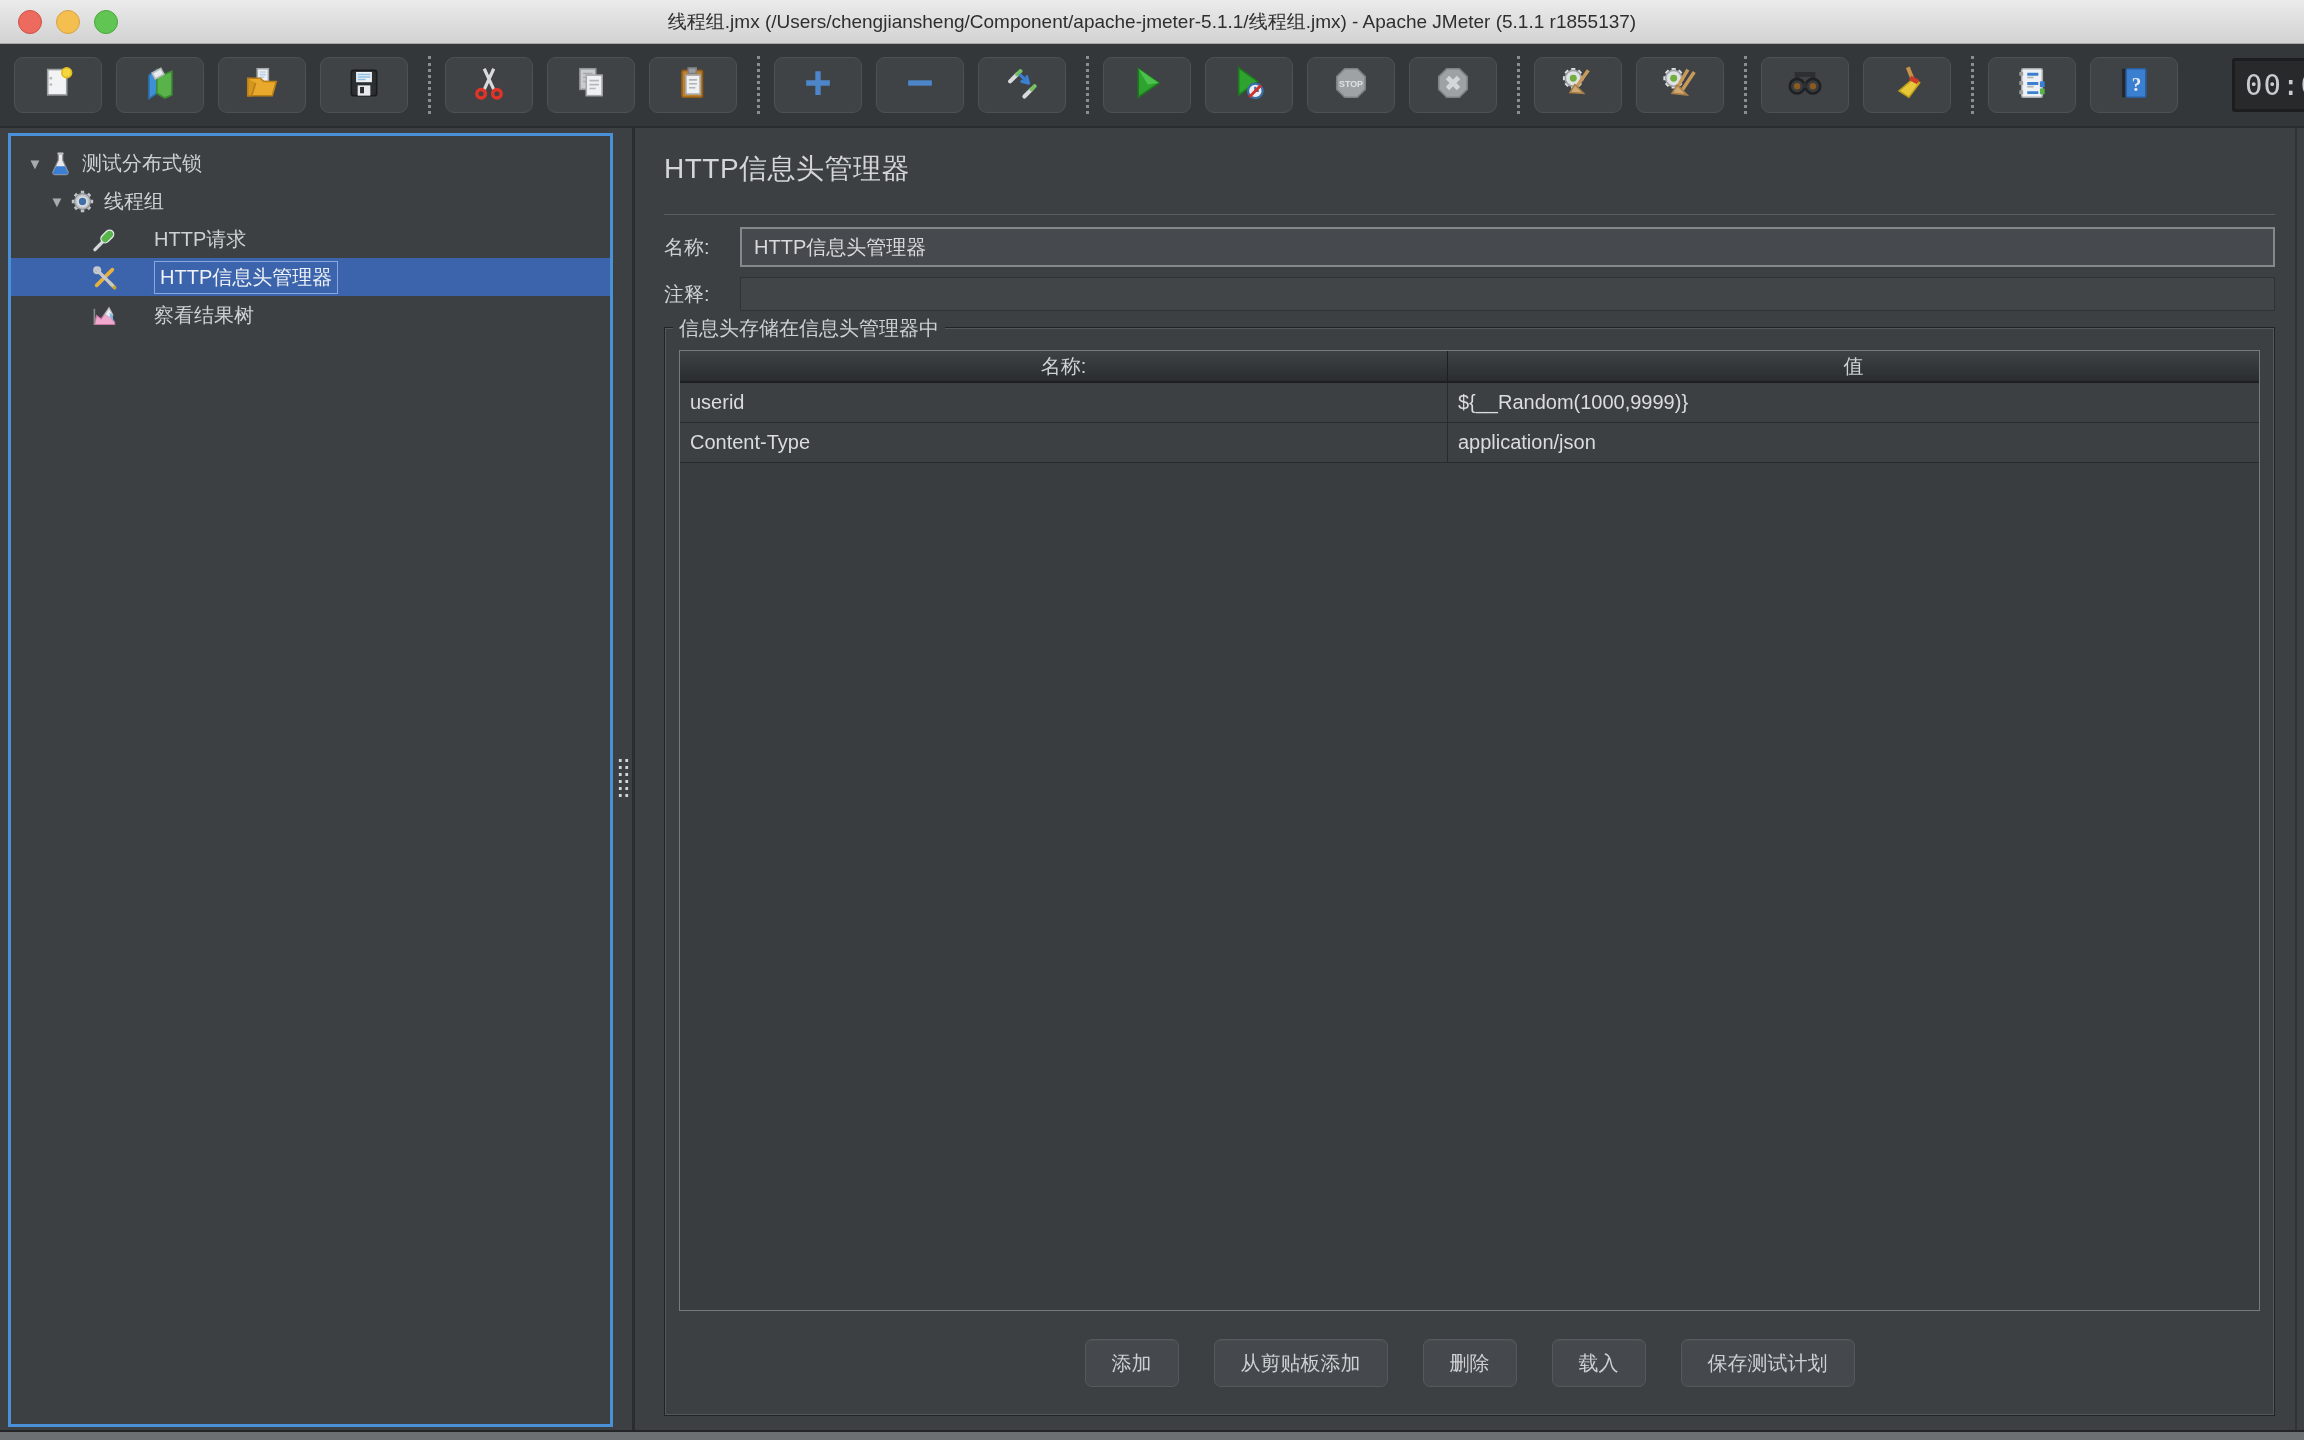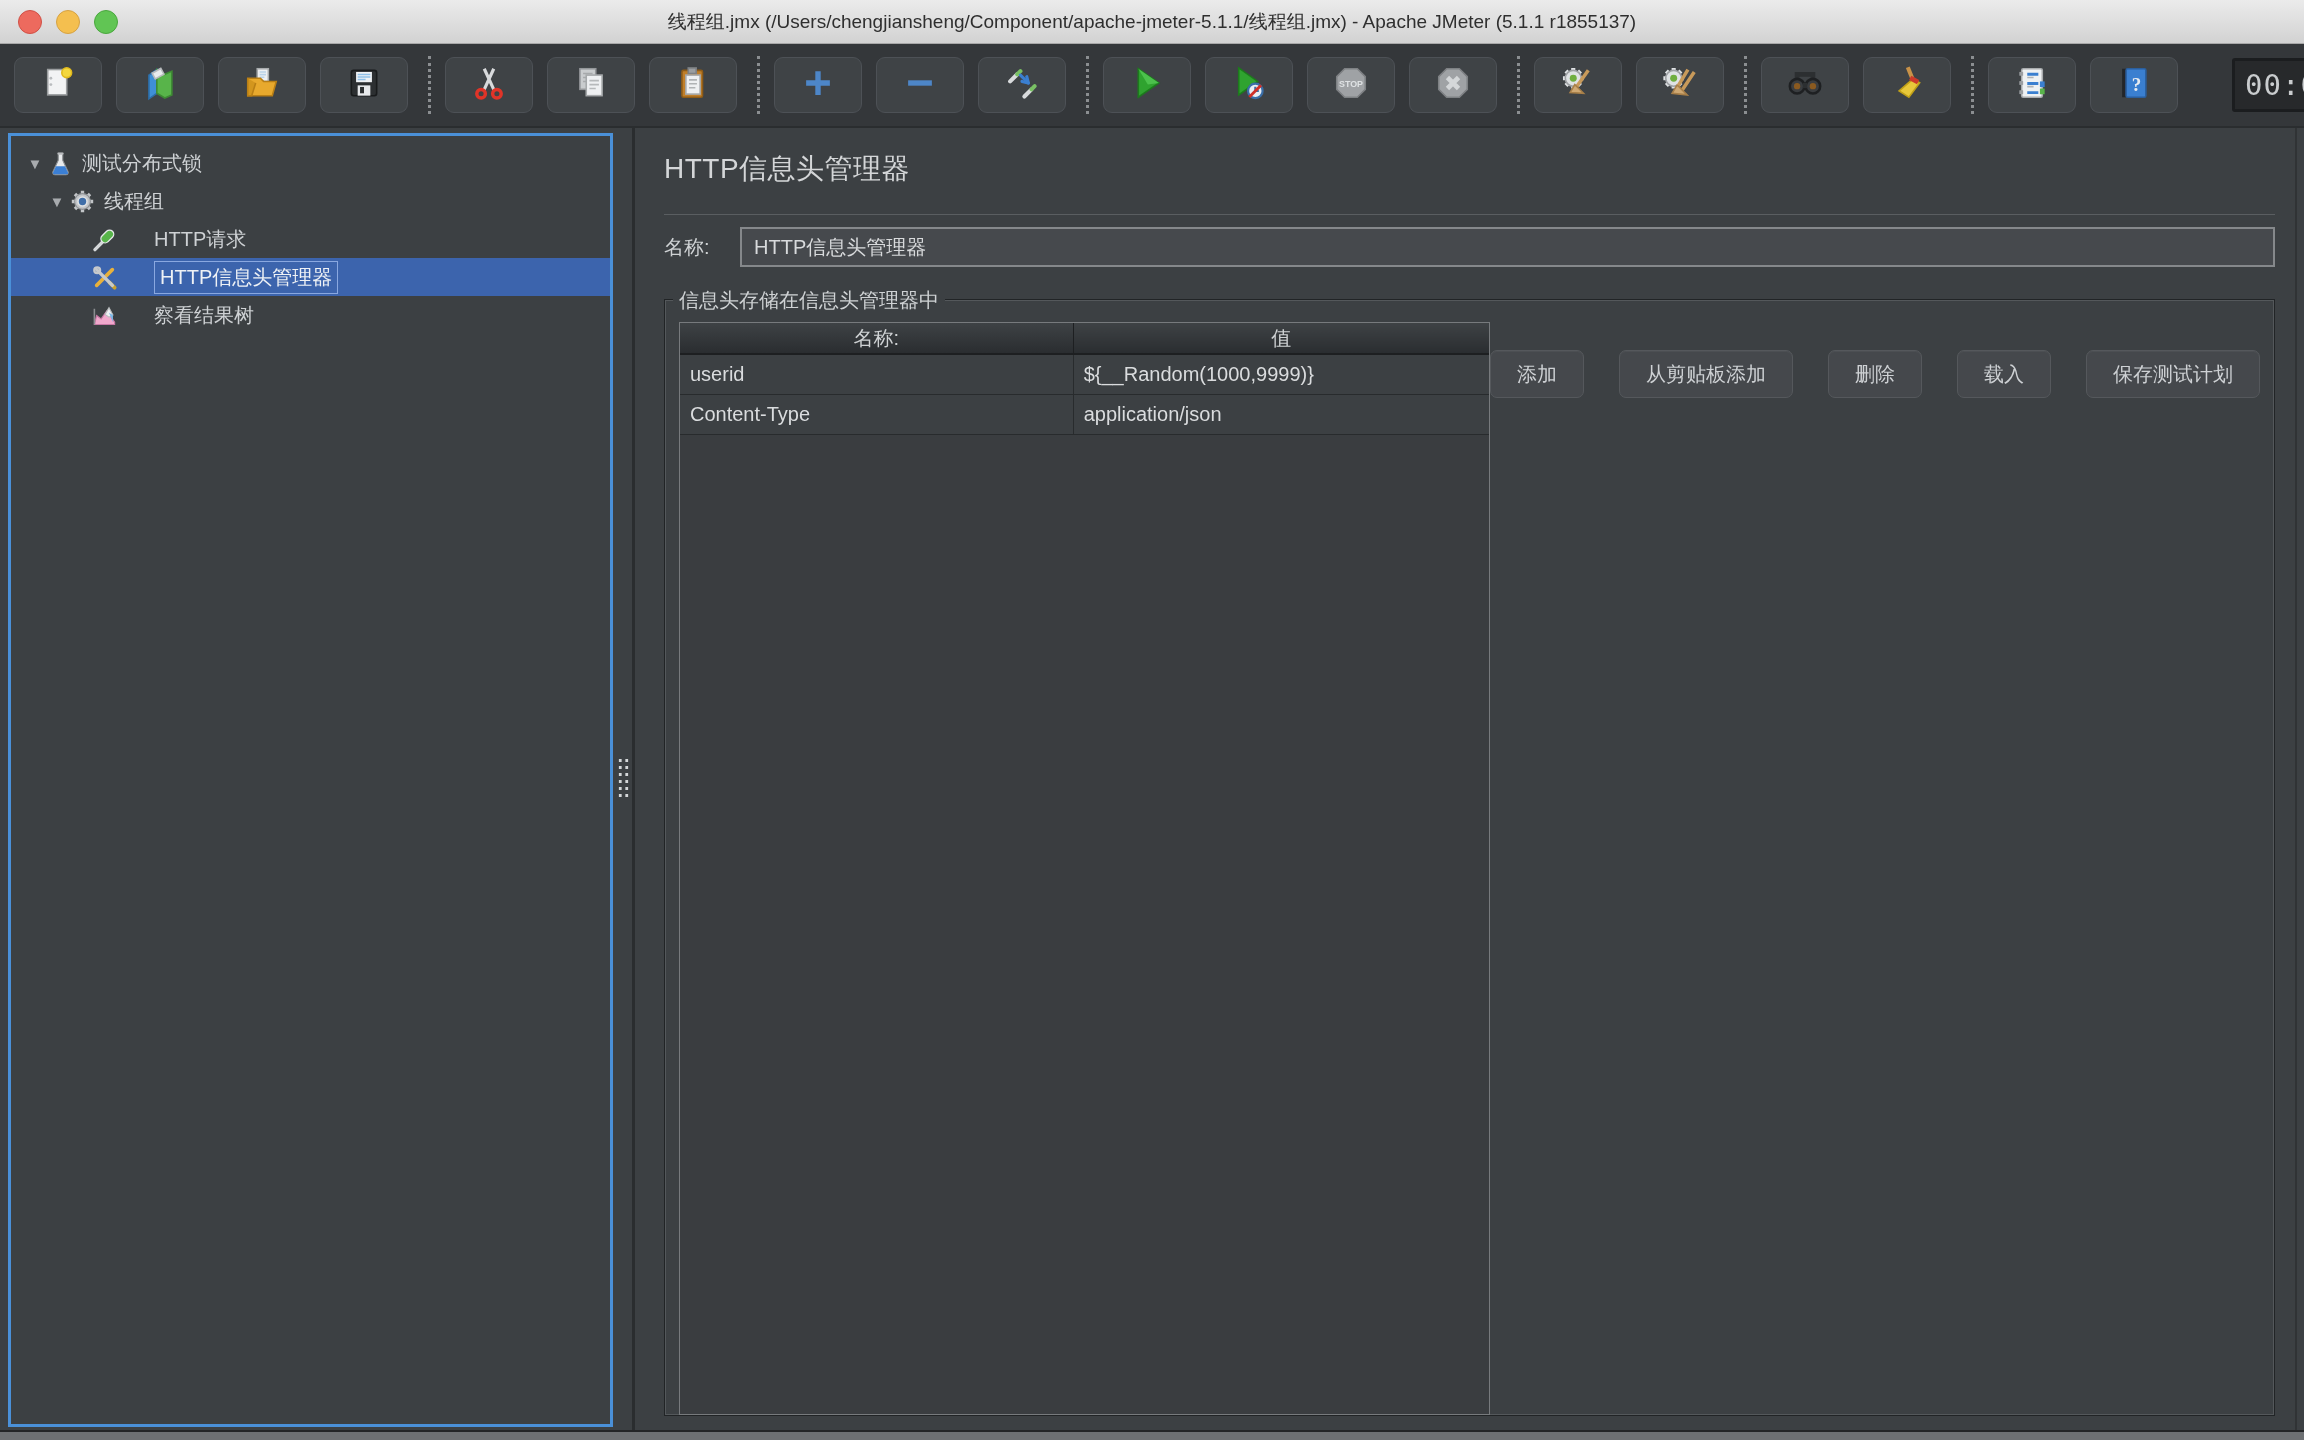--- a/index.html
+++ b/index.html
@@ -65,23 +65,23 @@
 
   .fields { border-top:1px solid #5a5e61; padding-top:12px; margin-bottom:6px; }
   .field-row { display:flex; align-items:center; margin-bottom:10px; }
   .field-label { width:76px; font-size:20px; color:#cfd2d4; flex:none; }
   .name-input { flex:1; height:40px; background:#46494d; border:2px solid #85888b;
     color:#d8dadc; font-size:20px; padding:0 12px; font-family:inherit; outline:none; }
   .comment-input { flex:1; height:34px; background:#424548; border:1px solid #303234;
     color:#d8dadc; font-size:20px; padding:0 10px; font-family:inherit; outline:none; }
 
   
-  .groupbox { position:relative; flex:1; margin-top:16px; margin-bottom:14px;
+  .groupbox { position:relative; flex:1; margin-bottom:14px;
     border:1px solid #212426; box-shadow:inset 0 0 0 1px #54585b;
-    display:flex; flex-direction:row; padding:22px 14px 0 14px; }
+    display:flex; flex-direction:column; padding:22px 14px 0 14px; }
   .groupbox-title { position:absolute; top:-13px; left:8px; background:#3c4043;
     padding:0 6px; font-size:20px; color:#cfd2d4; }
 
   .scrollpane { flex:1; border:1px solid #777a7d; background:#3a3d40; overflow:hidden;
     display:flex; flex-direction:column; }
   .jtable { width:100%; border-collapse:collapse; table-layout:fixed; }
   .jtable th { height:31px; background:linear-gradient(#3e4245,#2a2d30);
     border-right:1px solid #1d1f21; border-bottom:2px solid #1d1f21;
     font-size:20px; font-weight:400; color:#cfd2d4; text-align:center; }
   .jtable th:last-child { border-right:none; }
@@ -361,20 +361,24 @@
     </div>
 
     <div class="main-panel">
 
       <div class="page-title">HTTP信息头管理器</div>
 
       <div class="fields">
         <div class="field-row">
           <span class="field-label">名称:</span>
           <input class="name-input" type="text" value="HTTP信息头管理器" style="">
+        </div>
+        <div class="field-row">
+          <span class="field-label">注释:</span>
+          <input class="comment-input" type="text" value="" style="">
         </div>
       </div>
 
       <div class="groupbox">
         <div class="groupbox-title">信息头存储在信息头管理器中</div>
 
         <div class="scrollpane">
           <table class="jtable">
             <colgroup>
                 <col class="col-name">

